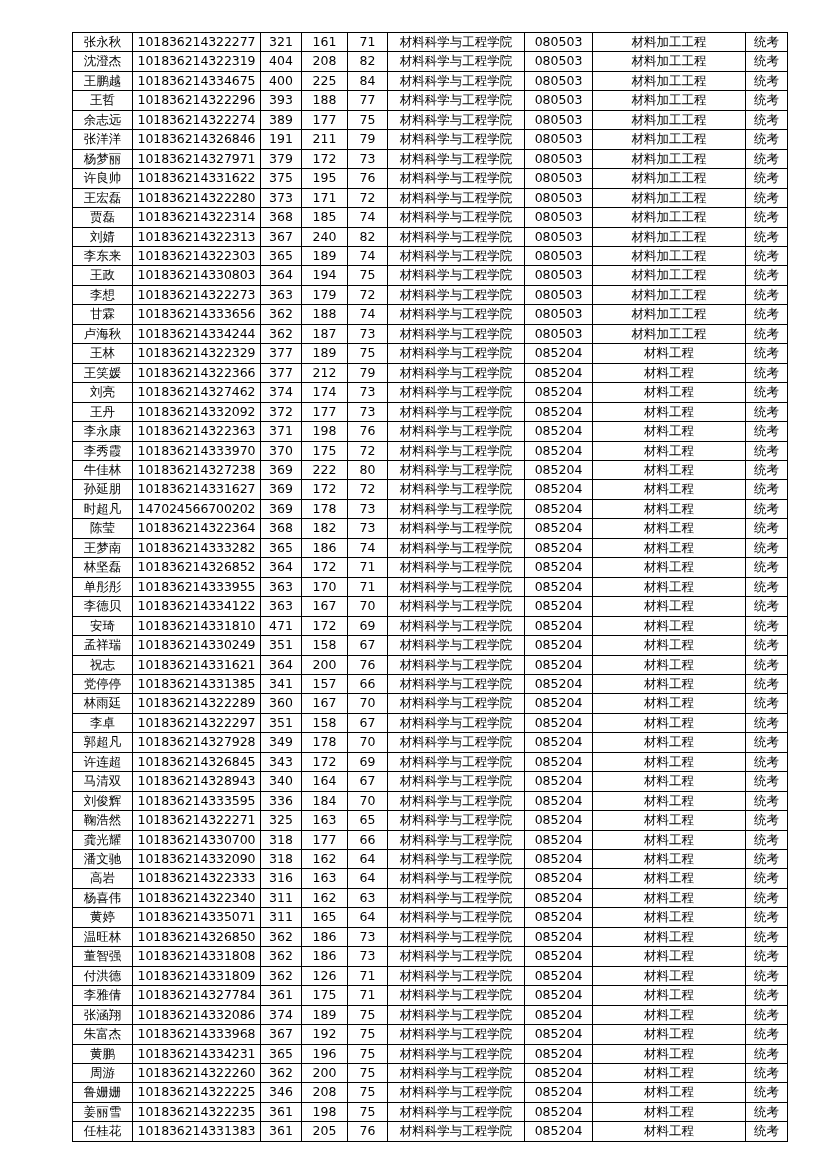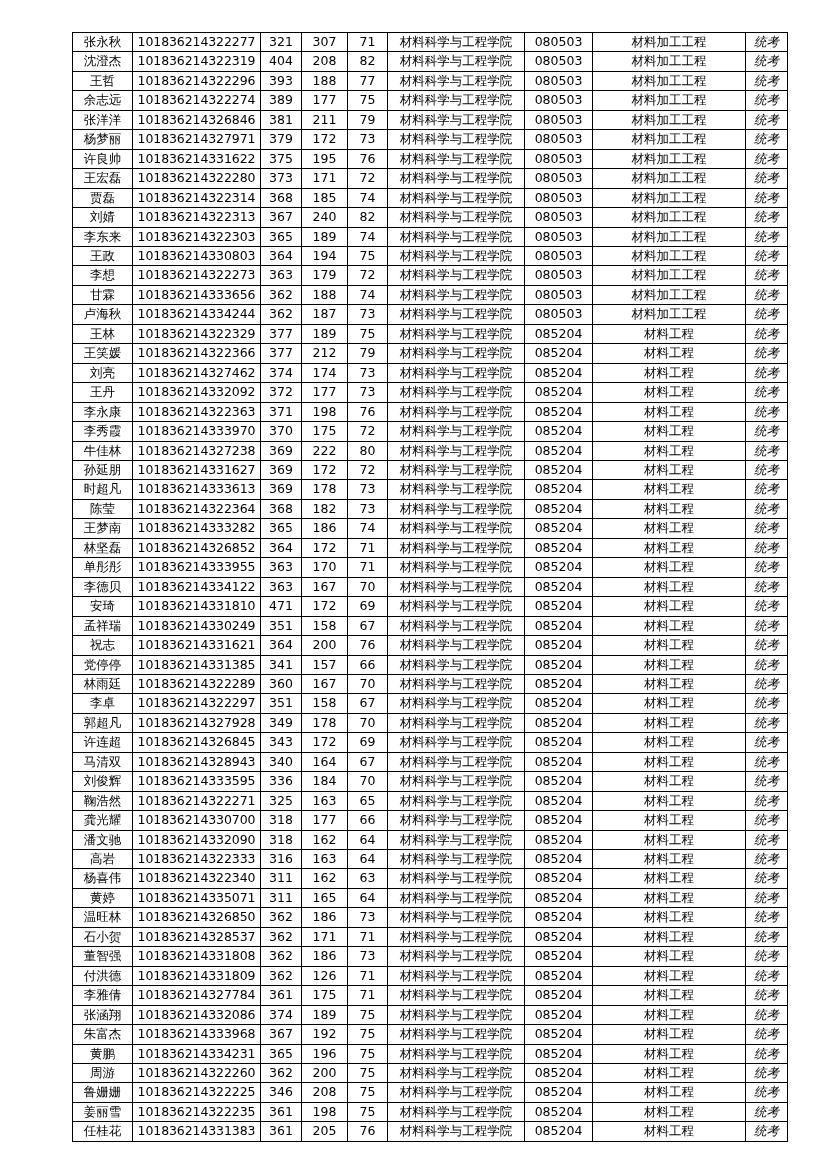--- a/index.html
+++ b/index.html
@@ -40,21 +40,21 @@
     overflow: hidden;
   }
   .c-name   { width: 60px;  font-family: "DejaVu Serif", "Liberation Serif", serif; font-size: 12.5px; }
   .c-id     { width: 128px; font-family: "DejaVu Sans", "Liberation Sans", sans-serif; font-size: 13px; letter-spacing: -0.1px; }
   .c-s1     { width: 41px;  font-family: "DejaVu Sans", "Liberation Sans", sans-serif; font-size: 13px; }
   .c-s2     { width: 46px;  font-family: "DejaVu Sans", "Liberation Sans", sans-serif; font-size: 13px; }
   .c-s3     { width: 40px;  font-family: "DejaVu Sans", "Liberation Sans", sans-serif; font-size: 13px; }
   .c-col    { width: 137px; font-family: "DejaVu Serif", "Liberation Serif", serif; font-size: 12.5px; }
   .c-code   { width: 68px;  font-family: "DejaVu Sans", "Liberation Sans", sans-serif; font-size: 13px; }
   .c-major  { width: 153px; font-family: Liberation Sans, sans-serif; font-size: 12.5px; }
-  .c-type   { width: 42px;  font-family: "DejaVu Serif", "Liberation Serif", serif; font-size: 12.5px; font-style: italic; }
+  .c-type   { width: 42px;  font-family: "DejaVu Serif", "Liberation Serif", serif; font-size: 12.5px; }
 </style>
 </head>
 <body>
 
 <div class="page">
 
   <table class="roster">
     <colgroup>
       <col class="c-name">
         <col class="c-id">
@@ -64,39 +64,50 @@
         <col class="c-col">
         <col class="c-code">
         <col class="c-major">
         <col class="c-type">
     </colgroup>
     <tbody>
         <tr>
           <td class="c-name">张永秋</td>
           <td class="c-id">101836214322277</td>
           <td class="c-s1">321</td>
-          <td class="c-s2">307</td>
+          <td class="c-s2">161</td>
           <td class="c-s3">71</td>
           <td class="c-col">材料科学与工程学院</td>
           <td class="c-code">080503</td>
           <td class="c-major">材料加工工程</td>
           <td class="c-type">统考</td>
         </tr>
         <tr>
           <td class="c-name">沈澄杰</td>
           <td class="c-id">101836214322319</td>
           <td class="c-s1">404</td>
           <td class="c-s2">208</td>
           <td class="c-s3">82</td>
           <td class="c-col">材料科学与工程学院</td>
           <td class="c-code">080503</td>
           <td class="c-major">材料加工工程</td>
           <td class="c-type">统考</td>
         </tr>
         <tr>
+          <td class="c-name">王鹏越</td>
+          <td class="c-id">101836214334675</td>
+          <td class="c-s1">400</td>
+          <td class="c-s2">225</td>
+          <td class="c-s3">84</td>
+          <td class="c-col">材料科学与工程学院</td>
+          <td class="c-code">080503</td>
+          <td class="c-major">材料加工工程</td>
+          <td class="c-type">统考</td>
+        </tr>
+        <tr>
           <td class="c-name">王哲</td>
           <td class="c-id">101836214322296</td>
           <td class="c-s1">393</td>
           <td class="c-s2">188</td>
           <td class="c-s3">77</td>
           <td class="c-col">材料科学与工程学院</td>
           <td class="c-code">080503</td>
           <td class="c-major">材料加工工程</td>
           <td class="c-type">统考</td>
         </tr>
@@ -107,21 +118,21 @@
           <td class="c-s2">177</td>
           <td class="c-s3">75</td>
           <td class="c-col">材料科学与工程学院</td>
           <td class="c-code">080503</td>
           <td class="c-major">材料加工工程</td>
           <td class="c-type">统考</td>
         </tr>
         <tr>
           <td class="c-name">张洋洋</td>
           <td class="c-id">101836214326846</td>
-          <td class="c-s1">381</td>
+          <td class="c-s1">191</td>
           <td class="c-s2">211</td>
           <td class="c-s3">79</td>
           <td class="c-col">材料科学与工程学院</td>
           <td class="c-code">080503</td>
           <td class="c-major">材料加工工程</td>
           <td class="c-type">统考</td>
         </tr>
         <tr>
           <td class="c-name">杨梦丽</td>
           <td class="c-id">101836214327971</td>
@@ -315,21 +326,21 @@
           <td class="c-s1">369</td>
           <td class="c-s2">172</td>
           <td class="c-s3">72</td>
           <td class="c-col">材料科学与工程学院</td>
           <td class="c-code">085204</td>
           <td class="c-major">材料工程</td>
           <td class="c-type">统考</td>
         </tr>
         <tr>
           <td class="c-name">时超凡</td>
-          <td class="c-id">101836214333613</td>
+          <td class="c-id">147024566700202</td>
           <td class="c-s1">369</td>
           <td class="c-s2">178</td>
           <td class="c-s3">73</td>
           <td class="c-col">材料科学与工程学院</td>
           <td class="c-code">085204</td>
           <td class="c-major">材料工程</td>
           <td class="c-type">统考</td>
         </tr>
         <tr>
           <td class="c-name">陈莹</td>
@@ -561,31 +572,20 @@
           <td class="c-code">085204</td>
           <td class="c-major">材料工程</td>
           <td class="c-type">统考</td>
         </tr>
         <tr>
           <td class="c-name">温旺林</td>
           <td class="c-id">101836214326850</td>
           <td class="c-s1">362</td>
           <td class="c-s2">186</td>
           <td class="c-s3">73</td>
-          <td class="c-col">材料科学与工程学院</td>
-          <td class="c-code">085204</td>
-          <td class="c-major">材料工程</td>
-          <td class="c-type">统考</td>
-        </tr>
-        <tr>
-          <td class="c-name">石小贺</td>
-          <td class="c-id">101836214328537</td>
-          <td class="c-s1">362</td>
-          <td class="c-s2">171</td>
-          <td class="c-s3">71</td>
           <td class="c-col">材料科学与工程学院</td>
           <td class="c-code">085204</td>
           <td class="c-major">材料工程</td>
           <td class="c-type">统考</td>
         </tr>
         <tr>
           <td class="c-name">董智强</td>
           <td class="c-id">101836214331808</td>
           <td class="c-s1">362</td>
           <td class="c-s2">186</td>

